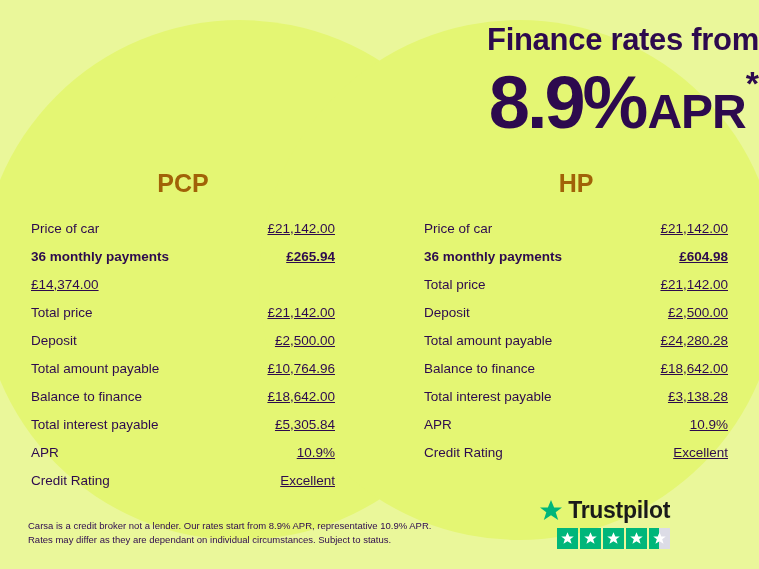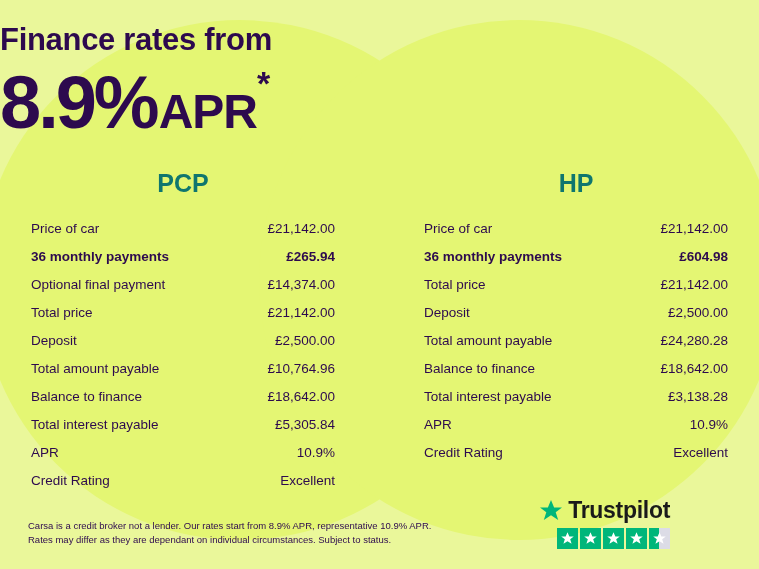--- a/index.html
+++ b/index.html
@@ -38,29 +38,29 @@
     right: -20px;
     top: 20px;
   }
   .content {
     position: relative;
     z-index: 2;
     width: 759px;
     height: 569px;
   }
   .headline {
-    text-align: left;
+    text-align: right;
     color: #2d0a4e;
     font-size: 31px;
     font-weight: bold;
     letter-spacing: -0.3px;
     padding-top: 22px;
   }
   .rate-row {
-    text-align: left;
+    text-align: right;
     color: #2d0a4e;
     margin-top: 2px;
     white-space: nowrap;
   }
   .rate-big {
     font-size: 74px;
     font-weight: bold;
     letter-spacing: -3px;
     vertical-align: baseline;
   }
@@ -82,36 +82,36 @@
     display: flex;
     justify-content: space-between;
     padding: 24px 28px 0 28px;
     box-sizing: border-box;
   }
   .col {
     width: 310px;
   }
   .col-title {
     text-align: center;
-    color: #0f766e;
+    color: #a16207;
     font-size: 25px;
     font-weight: bold;
     margin-bottom: 16px;
   }
   .row {
     display: flex;
     justify-content: space-between;
     align-items: baseline;
     color: #2d0a4e;
     font-size: 13.5px;
     padding: 6.5px 3px;
     gap: 30px;
   }
   .row .label { text-align: left; }
-  .row .value { text-align: center; }
+  .row .value { text-align: center; text-decoration: underline; }
   .row.highlight .label,
   .row.highlight .value {
     font-weight: bold;
   }
   .footer {
     position: absolute;
     left: 0;
     bottom: 0;
     width: 694px;
     height: 72px;
@@ -187,21 +187,20 @@
 
         <div class="row">
           <span class="label">Price of car</span>
           <span class="value">£21,142.00</span>
         </div>
         <div class="row highlight">
           <span class="label">36 monthly payments</span>
           <span class="value">£265.94</span>
         </div>
         <div class="row">
-          <span class="label">Optional final payment</span>
           <span class="value">£14,374.00</span>
         </div>
         <div class="row">
           <span class="label">Total price</span>
           <span class="value">£21,142.00</span>
         </div>
         <div class="row">
           <span class="label">Deposit</span>
           <span class="value">£2,500.00</span>
         </div>

